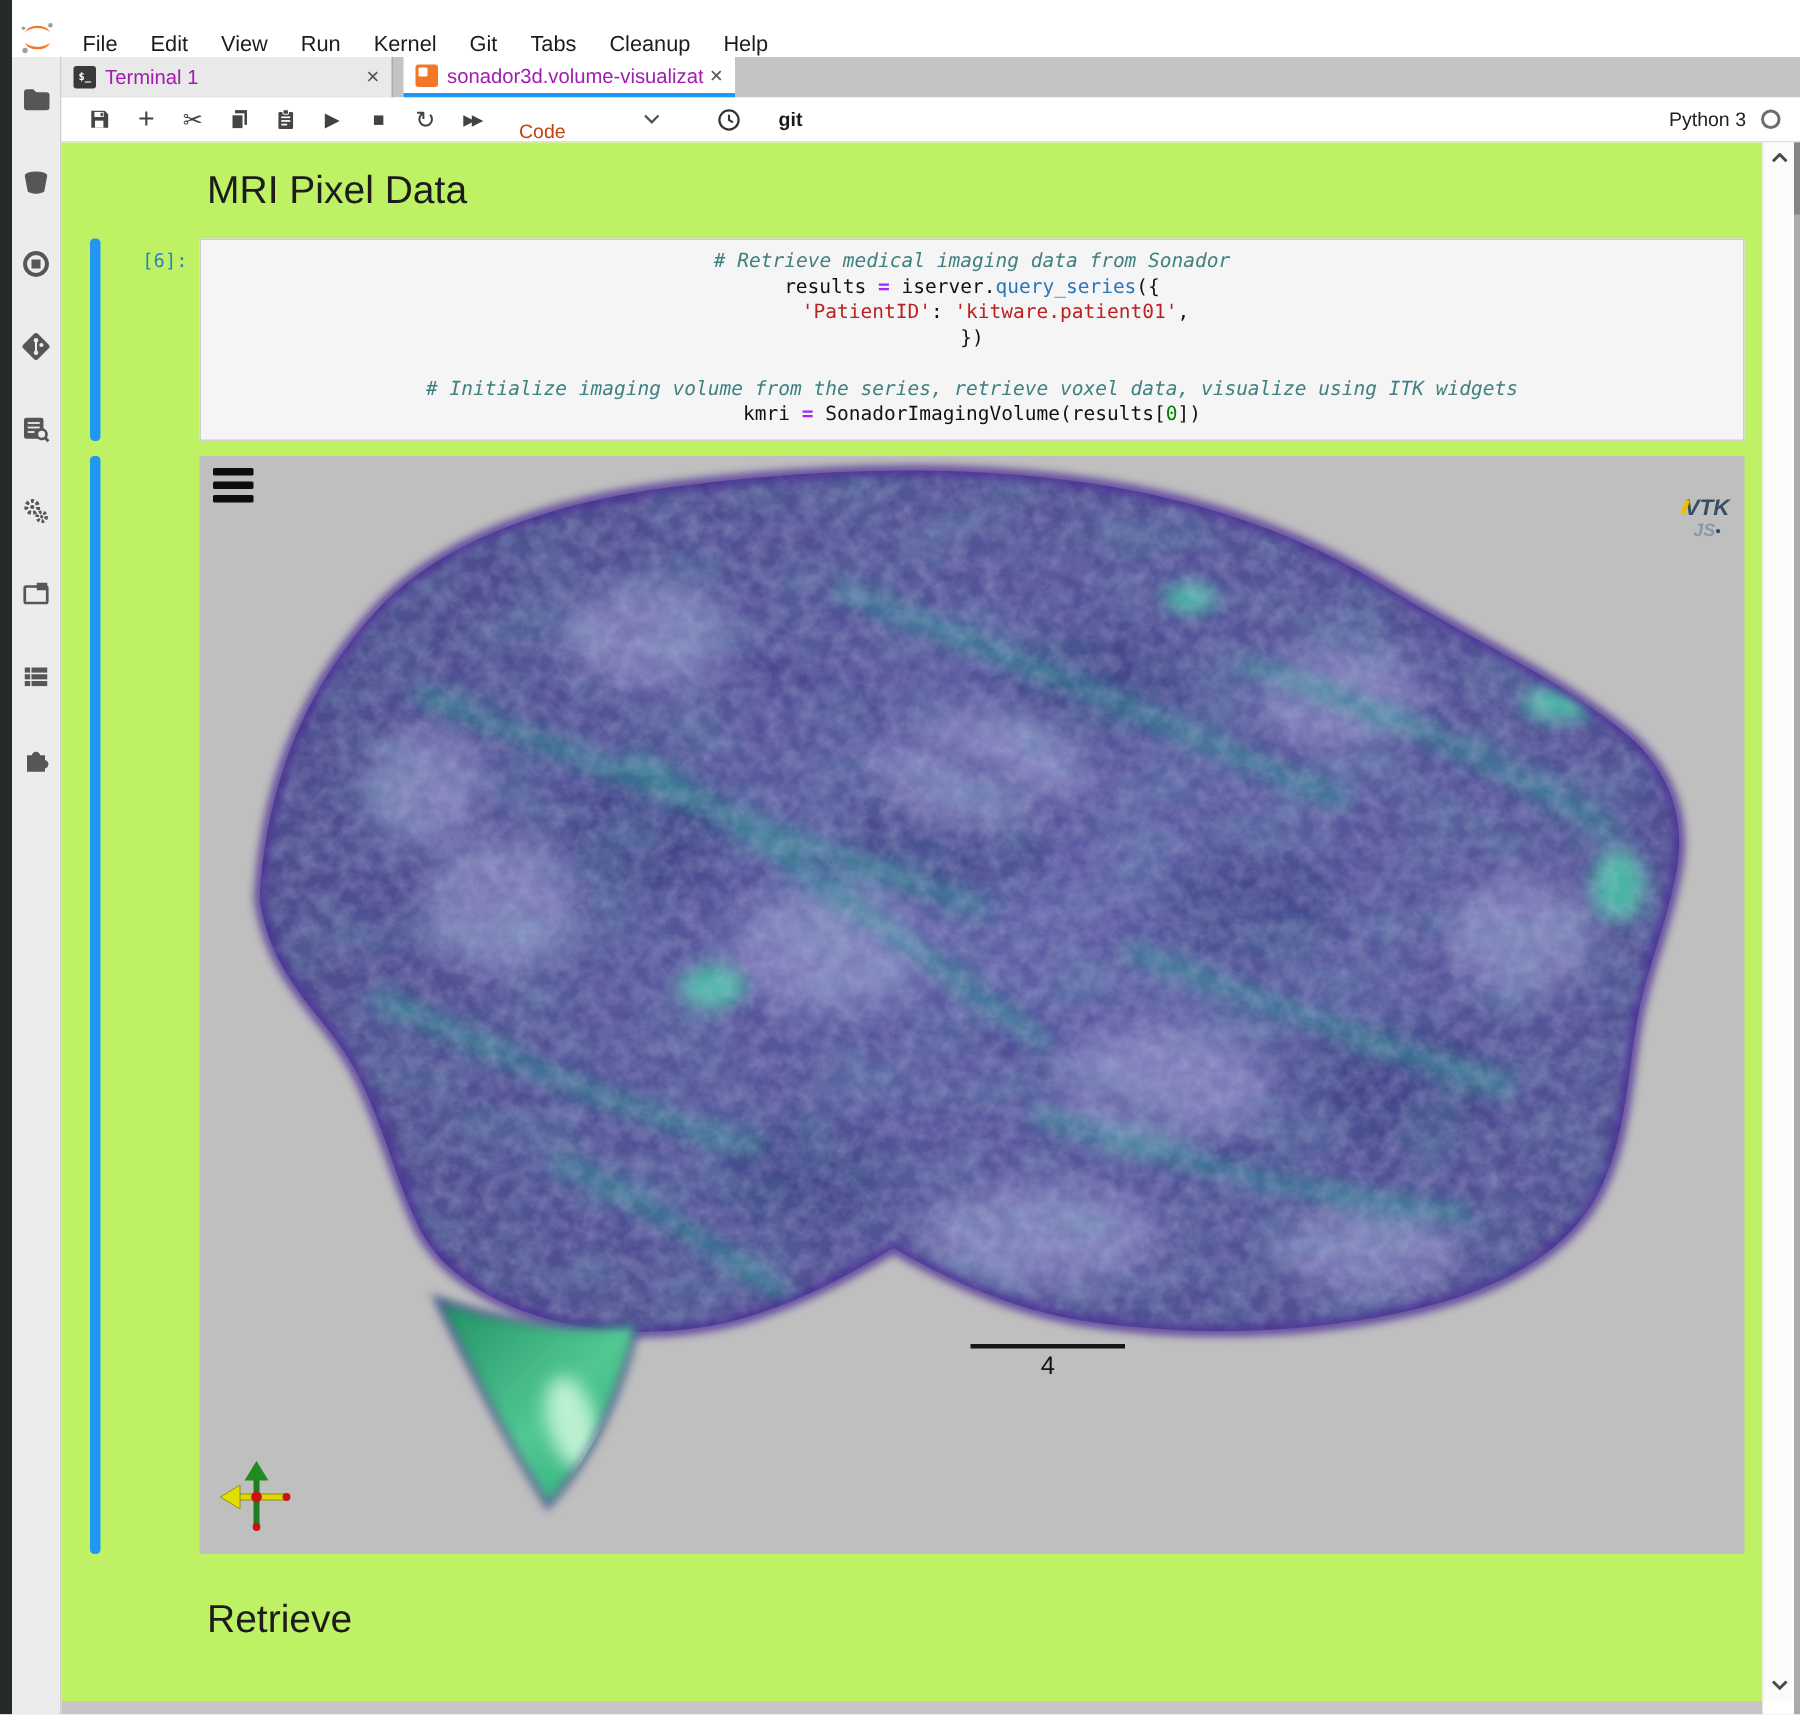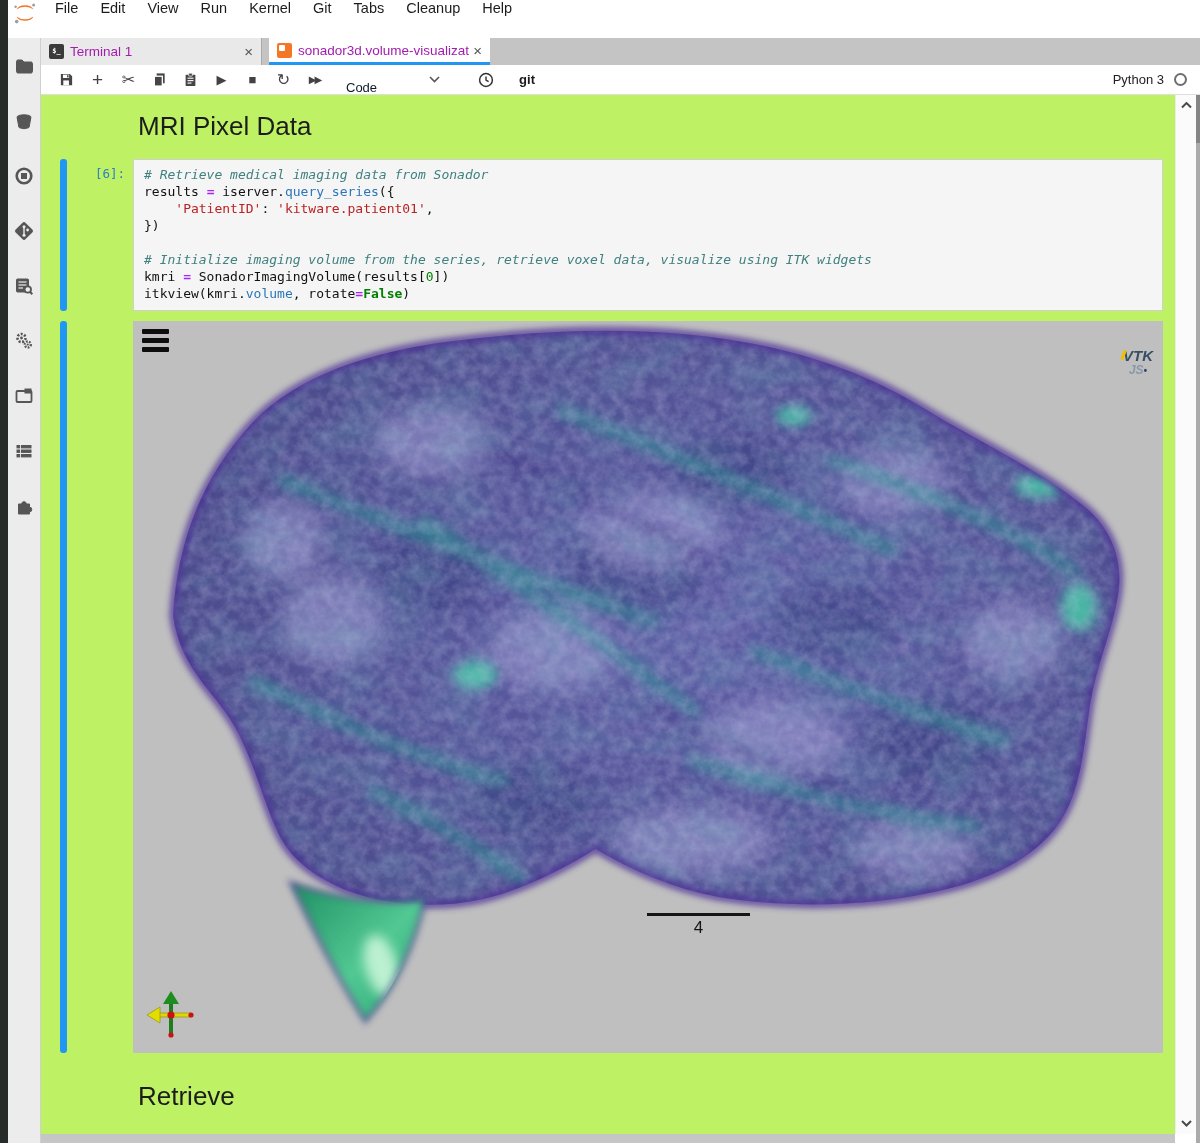--- a/index.html
+++ b/index.html
@@ -4,21 +4,21 @@
 <style>
   * { margin:0; padding:0; box-sizing:border-box; }
   html,body { width:1200px; height:1143px; overflow:hidden; background:#fff;
               font-family:"Liberation Sans", sans-serif; }
   #app { position:relative; width:1200px; height:1143px; background:#fff; overflow:hidden; }
 
   
   .left-strip { position:absolute; left:0; top:0; width:8px; height:100%; background:#262b27; }
 
   .menubar { position:absolute; left:8px; top:0; right:0; height:38px; background:#fff;
-             display:flex; align-items:flex-start; }
+             display:flex; align-items:flex-end; }
   .jlogo { width:26px; height:26px; margin:0 6px 0 4px; }
   .menu-item { padding:0 11px; font-size:14.5px; color:#1c1c1c; cursor:default; }
 
   .sidebar { position:absolute; left:8px; top:38px; width:33px; bottom:0; background:#ececec;
              border-right:1px solid #cfcfcf; display:flex; flex-direction:column; align-items:center; }
   .side-btn { height:55px; width:100%; display:flex; align-items:center; justify-content:center; }
   .side-btn svg { width:20px; height:20px; }
   .sic { fill:#565656; stroke:#565656; }
 
   
@@ -37,41 +37,41 @@
                   background:#fff; border-radius:1px; }
 
   
   .toolbar { position:absolute; left:41px; top:65px; right:0; height:30px; background:#fff;
              border-bottom:1px solid #dedede; display:flex; align-items:center; padding-left:10px; }
   .tb-btn { width:31px; display:flex; justify-content:center; align-items:center;
             color:#424242; font-size:14px; }
   .tb-btn svg { display:block; }
   .glyph16 { font-size:16px; } .glyph13 { font-size:13px; } .glyph20 { font-size:19px; font-weight:400; }
   .ff { font-size:10px; letter-spacing:-2px; }
-  .cell-type { margin-left:16px; font-size:13px; color:#0f172a;margin-top:16px; }
+  .cell-type { margin-left:16px; font-size:13px; color:#c2410c;margin-top:16px; }
   .tb-chevron { margin-left:42px; }
   .tb-clock { margin-left:20px; }
   .git-label { margin-left:18px; font-size:13px; font-weight:bold; color:#1a1a1a; }
   .tb-right { margin-left:auto; display:flex; align-items:center; margin-right:13px; }
   .kernel-name { font-size:13px; color:#212121; margin-right:10px; }
   .kernel-dot { width:13px; height:13px; border:2px solid #6e6e6e; border-radius:50%; background:#fff; }
 
   
   .nb { position:absolute; left:41px; top:95px; right:25px; bottom:9px; background:#bef264;
         overflow:hidden; padding:16px 12px 0 19px; }
   .md-heading { font-size:26px; font-weight:500; color:#1c1c1c; margin-left:78px; height:32px; }
   .h-top { margin-bottom:16px; }
   .h-bottom { margin-top:28px; }
 
   .cell-row { display:flex; align-items:stretch; }
   .collapser { flex:0 0 7px; background:#2196f3; border-radius:3px; }
   .promptcol { flex:0 0 66px; text-align:right; padding:7px 8px 0 0;
                font:12.5px "DejaVu Sans Mono",monospace; color:#307fc1; }
   .input-area { flex:1; background:#f5f5f5; border:1px solid #cfcfcf; padding:6px 10px 8px; }
-  .cl { white-space:pre; height:17px; font:13px/17px "DejaVu Sans Mono",monospace; }
+  .cl { white-space:pre; height:17px; font:13px/17px "DejaVu Sans Mono",monospace;text-align:center; }
   .tok-p { color:#111; }
   .tok-c { color:#408080; font-style:italic; }
   .tok-o { color:#AA22FF; font-weight:bold; }
   .tok-k { color:#008000; font-weight:bold; }
   .tok-b { color:#008000; }
   .tok-n { color:#008000; }
   .tok-s { color:#BA2121; }
   .tok-f { color:#2a76b8; }
 
   .out-row { margin-top:10px; }
@@ -269,21 +269,20 @@
       <div class="promptcol">[6]:</div>
       <div class="input-area">
         <div>
             <div class="cl"><span class="tok-c"># Retrieve medical imaging data from Sonador</span></div>
             <div class="cl"><span class="tok-p">results </span><span class="tok-o">=</span><span class="tok-p"> iserver.</span><span class="tok-f">query_series</span><span class="tok-p">({</span></div>
             <div class="cl"><span class="tok-p">    </span><span class="tok-s">'PatientID'</span><span class="tok-p">: </span><span class="tok-s">'kitware.patient01'</span><span class="tok-p">,</span></div>
             <div class="cl"><span class="tok-p">})</span></div>
             <div class="cl">&nbsp;</div>
             <div class="cl"><span class="tok-c"># Initialize imaging volume from the series, retrieve voxel data, visualize using ITK widgets</span></div>
             <div class="cl"><span class="tok-p">kmri </span><span class="tok-o">=</span><span class="tok-p"> SonadorImagingVolume(results[</span><span class="tok-n">0</span><span class="tok-p">])</span></div>
-            <div class="cl"><span class="tok-p">itkview(kmri.</span><span class="tok-f">volume</span><span class="tok-p">, rotate</span><span class="tok-o">=</span><span class="tok-k">False</span><span class="tok-p">)</span></div>
           </div>
       </div>
     </div>
 
     <div class="cell-row out-row">
       <div class="collapser"></div>
       <div class="promptcol"></div>
       <div class="viewer">
 
         <svg class="brain" viewBox="0 0 1029 732" preserveAspectRatio="none">

